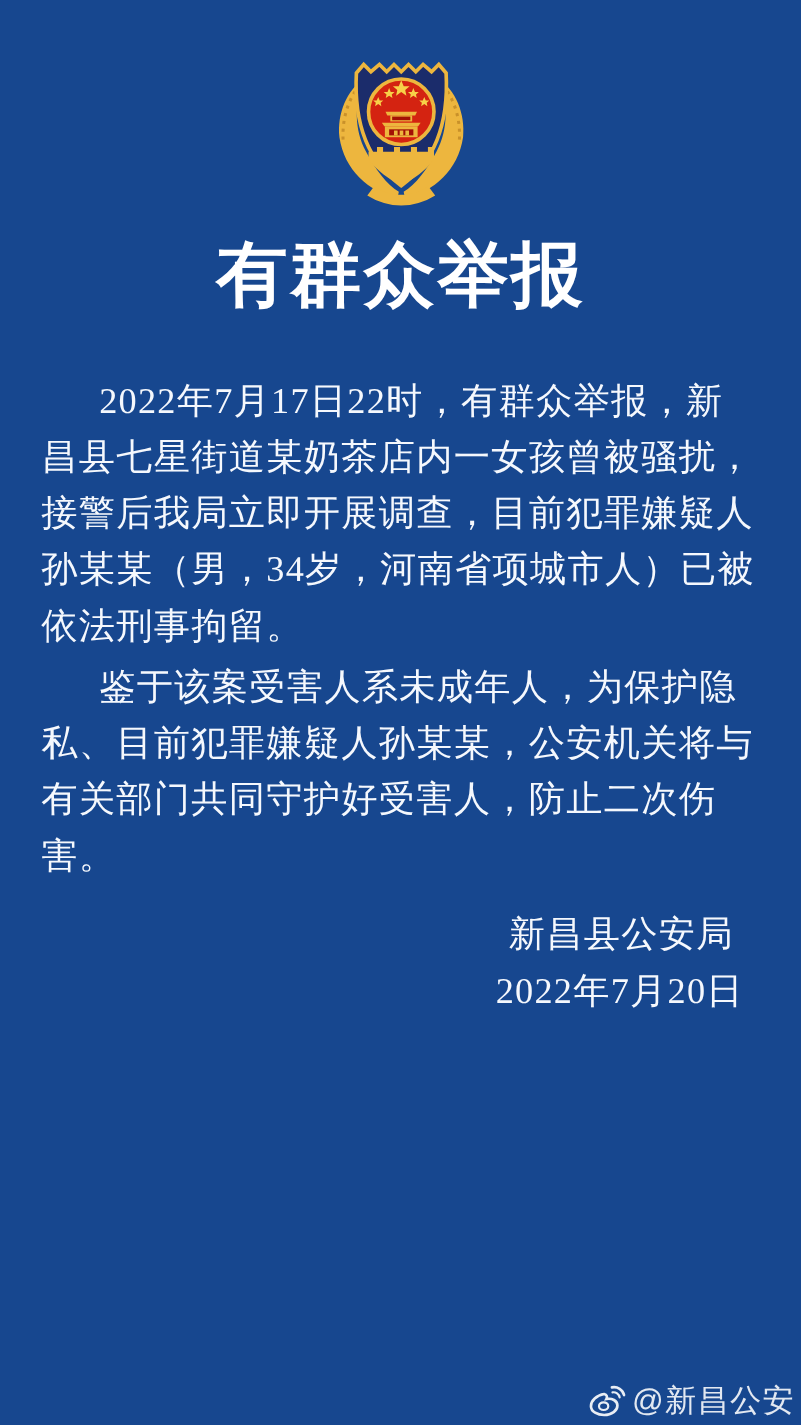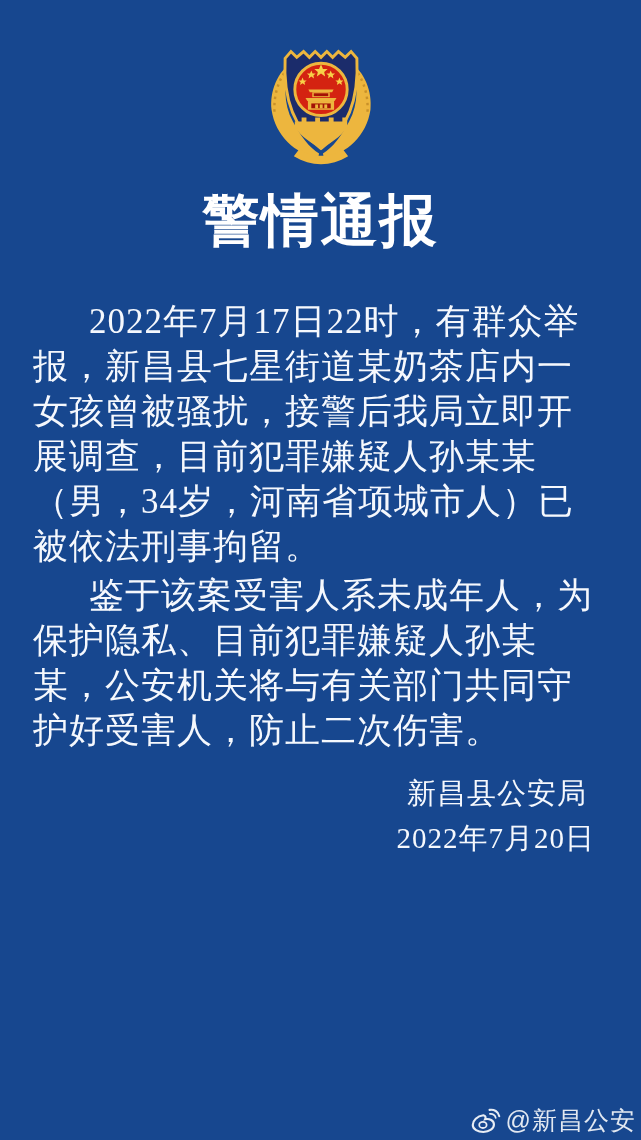--- a/index.html
+++ b/index.html
@@ -27,21 +27,21 @@
     margin:26px 0 0;
     font-size:57px;
     line-height:1;
     font-weight:bold;
     text-align:center;
     letter-spacing:2px;
     color:#ffffff;
   }
   .body{
     margin:50px 33px 0;
-    font-size:35px;
+    font-size:29px;
     line-height:45px;
     letter-spacing:1px;
     text-align:left;
   }
   .body p{margin:0 0 4px;text-indent:1.6em;}
   .signature{
     margin-top:18px;
     font-size:29px;
     line-height:45px;
     letter-spacing:1px;
@@ -97,21 +97,21 @@
         <path class="gold" d="M44,62 L76,62 L74,65 L46,65 Z"></path>
         <rect class="gold" x="46.5" y="65" width="27" height="9"></rect>
         <rect class="red-dark" x="50" y="67.5" width="20" height="5"></rect>
         <rect class="gold" x="54" y="68.5" width="3" height="4"></rect>
         <rect class="gold" x="58.7" y="68.5" width="3" height="4"></rect>
         <rect class="gold" x="63.4" y="68.5" width="3" height="4"></rect>
       </g>
     </svg>
   </div>
 
-  <h1 class="title">警情通报</h1>
+  <h1 class="title">有群众举报</h1>
 
   <div class="body">
     <p>2022年7月17日22时，有群众举报，新昌县七星街道某奶茶店内一女孩曾被骚扰，接警后我局立即开展调查，目前犯罪嫌疑人孙某某（男，34岁，河南省项城市人）已被依法刑事拘留。</p>
     <p>鉴于该案受害人系未成年人，为保护隐私、目前犯罪嫌疑人孙某某，公安机关将与有关部门共同守护好受害人，防止二次伤害。</p>
   </div>
 
   <div class="signature">
     <div class="agency">新昌县公安局</div>
     <div class="date">2022年7月20日</div>
   </div>

